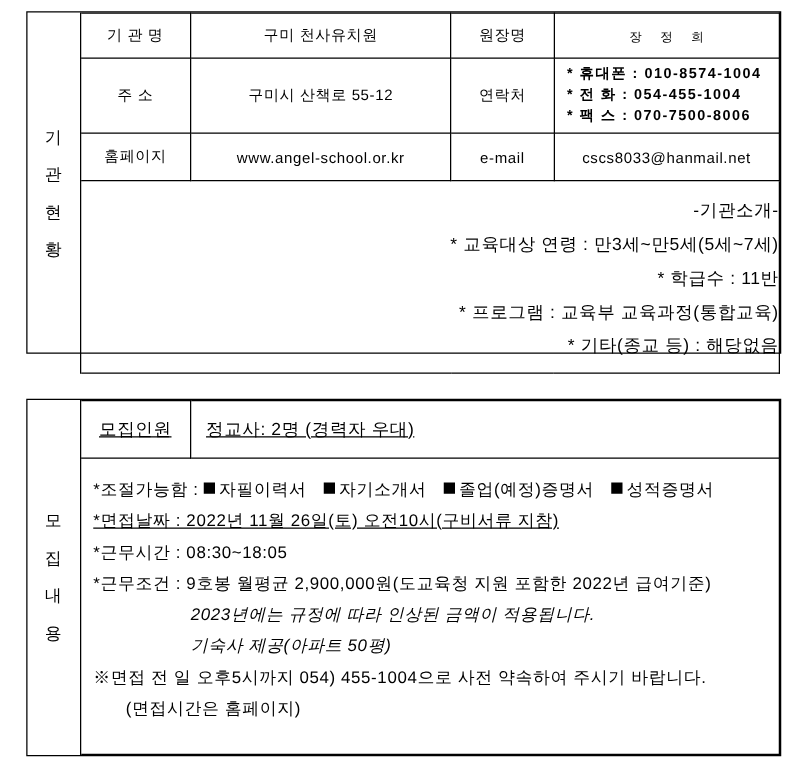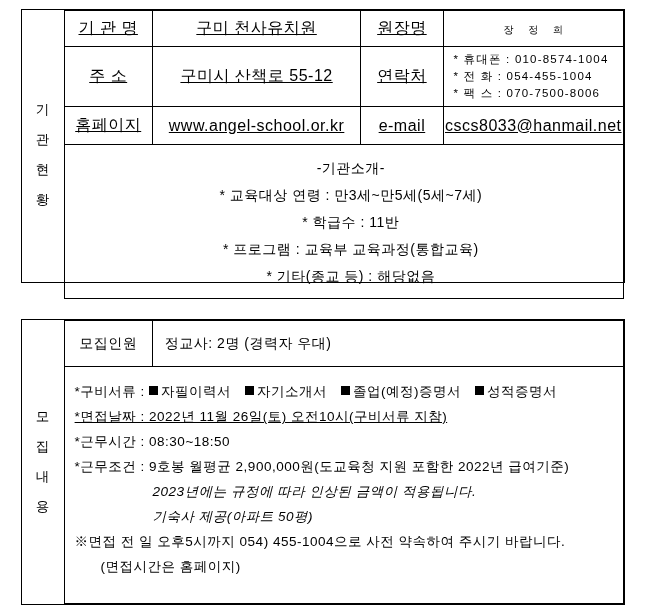--- a/index.html
+++ b/index.html
@@ -83,52 +83,53 @@
   .cell-center {
     text-align: center;
   }
   .cell-left {
     text-align: left;
     padding-left: 12px !important;
     margin-left: 46px;
   }
 
   .lbl {
-    font-size: 16px;
+    font-size: 12px;
     letter-spacing: 0.5px;
-    text-decoration: underline;
   }
   .lbl-spread {
     font-size: 10px;
     letter-spacing: 6px;
     padding-left: 6px;
   }
 
   .contact-lines {
     padding: 4px 0 4px 10px;
     font-size: 11.5px;
     line-height: 17px;
     text-align: left;
   }
   .contact-lines div {
     white-space: nowrap;
+    font-weight: bold;
   }
   .sp2 { letter-spacing: 1.2px; }
 
   .intro {
     padding: 10px 0 8px 14px;
     font-size: 14px;
     line-height: 27px;
-    text-align: center;
+    text-align: right;
   }
   .intro div { white-space: nowrap; }
 
   
   .recruit-head {
     font-size: 14px;
+    text-decoration: underline;
   }
   .recruit-body {
     padding: 12px 0 10px 10px;
     font-size: 13.5px;
     line-height: 25px;
     text-align: left;
   }
   .recruit-body div { white-space: nowrap; }
   .underline { text-decoration: underline; }
   .indent1 { padding-left: 78px; font-style: italic; }
@@ -251,24 +252,24 @@
             <span class="recruit-head">모집인원</span>
           </td>
           <td class="cell-left">
             <span class="recruit-head">정교사: 2명 (경력자 우대)</span>
           </td>
         </tr>
         <tr>
           <td colspan="2" style="vertical-align:top">
             <div class="recruit-body">
               <div>
-                <span>*구비서류 : </span><span class="sqr"></span><span>자필이력서</span><span class="gap"></span><span class="sqr"></span><span>자기소개서</span><span class="gap"></span><span class="sqr"></span><span>졸업(예정)증명서</span><span class="gap"></span><span class="sqr"></span><span>성적증명서</span>
+                <span>*조절가능함 : </span><span class="sqr"></span><span>자필이력서</span><span class="gap"></span><span class="sqr"></span><span>자기소개서</span><span class="gap"></span><span class="sqr"></span><span>졸업(예정)증명서</span><span class="gap"></span><span class="sqr"></span><span>성적증명서</span>
               </div>
               <div class="underline">*면접날짜 : 2022년 11월 26일(토) 오전10시(구비서류 지참)</div>
-              <div>*근무시간 :  08:30~18:50</div>
+              <div>*근무시간 :  08:30~18:05</div>
               <div>*근무조건 :  9호봉 월평균 2,900,000원(도교육청 지원 포함한 2022년 급여기준)</div>
               <div class="indent1">2023년에는 규정에 따라 인상된 금액이 적용됩니다.</div>
               <div class="indent2">기숙사 제공(아파트 50평)</div>
               <div>※면접 전 일 오후5시까지 054) 455-1004으로 사전 약속하여 주시기 바랍니다.</div>
               <div class="indent3">(면접시간은 홈페이지)</div>
             </div>
           </td>
         </tr>
       </tbody>
     </table>

